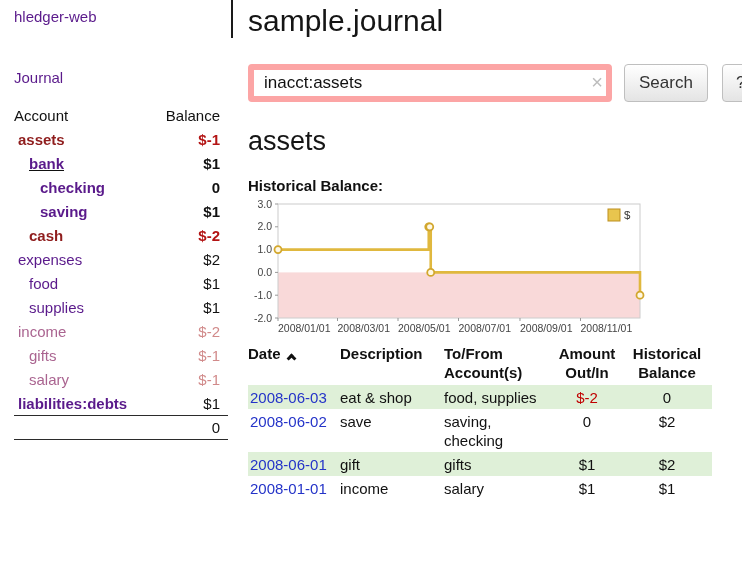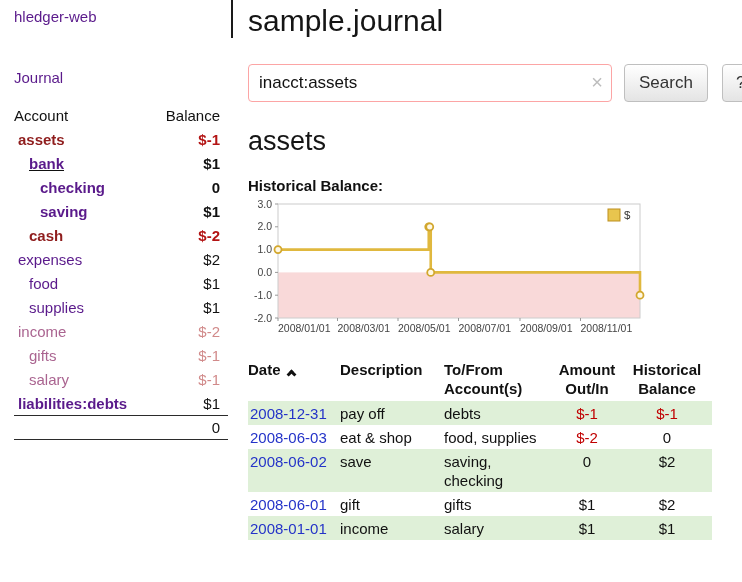--- a/index.html
+++ b/index.html
@@ -33,40 +33,40 @@
   .accounts tfoot td.acct-bal { padding-right:8px; }
 
   
   .main { flex:1; padding:0 0 0 14px; position:relative; }
   .divider-tick { position:absolute; left:-3px; top:0; width:2px; height:38px; background:#1a1a1a; }
   h1.page-title { font-size:30px; font-weight:normal; margin:4px 0 0 0; color:#151515; }
 
   .search-row { display:flex; align-items:center; margin-top:26px; }
   .search-box { position:relative; width:364px; }
   .search-box input {
-    width:100%; height:38px; border:1px solid #fca5a5; border-radius:4px;
+    width:100%; height:38px; border:6px solid #fca5a5; border-radius:4px;
     font-size:17px; padding:0 30px 0 10px; color:#111; font-family:inherit; outline:none;
   }
   .clear-icon { position:absolute; right:9px; top:8px; color:#bdbdbd; font-size:20px; line-height:20px; cursor:pointer; }
   .btn {
     height:38px; border:1px solid #bfbfbf; border-radius:4px;
     background:linear-gradient(#ffffff,#e4e4e4); font-size:17px; color:#333;
     font-family:inherit; padding:0 14px; cursor:pointer;
   }
   .search-btn { margin-left:12px; }
   .help-btn { margin-left:14px; padding:0 13px; }
 
   h2.acct-heading { font-size:27px; font-weight:normal; margin:24px 0 0 0; color:#151515; }
   .chart-title { font-weight:bold; font-size:15px; margin-top:20px; }
   .chart-wrap { margin-top:6px; }
   .chart-wrap text.tick { font-size:10.5px; fill:#444; font-family:"Liberation Sans", sans-serif; }
   .chart-wrap text.legend { font-size:11.5px; fill:#333; font-family:"Liberation Sans", sans-serif; }
 
   
-  .register { border-collapse:collapse; margin-top:16px; table-layout:fixed; }
+  .register { border-collapse:collapse; table-layout:fixed; }
   .register col.c-date { width:92px; }
   .register col.c-desc { width:104px; }
   .register col.c-acct { width:108px; }
   .register col.c-amt  { width:72px; }
   .register col.c-bal  { width:88px; }
   .register th { text-align:left; vertical-align:top; padding:3px 8px 3px 0; font-size:15px; line-height:19px; }
   .register th.num, .register td.num { text-align:center; padding-right:2px; }
   .register td { vertical-align:top; padding:2.5px 8px 2.5px 0; font-size:15px; line-height:19px; }
   .register tbody tr:nth-child(odd) { background:#dff0d8; }
   .register td.date-cell { padding-left:2px; }
@@ -226,27 +226,20 @@
           <tr id="register-head-row">
             <th>Date<span class="chev"></span></th>
             <th>Description</th>
             <th>To/From Account(s)</th>
             <th class="num">Amount Out/In</th>
             <th class="num">Historical Balance</th>
           </tr>
         </thead>
       <tbody id="register-body">
           <tr>
-            <td class="date-cell"><a class="date-link">2008-12-31</a></td>
-            <td>pay off</td>
-            <td>debts</td>
-            <td class="num red">$-1</td>
-            <td class="num red">$-1</td>
-          </tr>
-          <tr>
             <td class="date-cell"><a class="date-link">2008-06-03</a></td>
             <td>eat &amp; shop</td>
             <td>food, supplies</td>
             <td class="num red">$-2</td>
             <td class="num">0</td>
           </tr>
           <tr>
             <td class="date-cell"><a class="date-link">2008-06-02</a></td>
             <td>save</td>
             <td>saving, checking</td>

